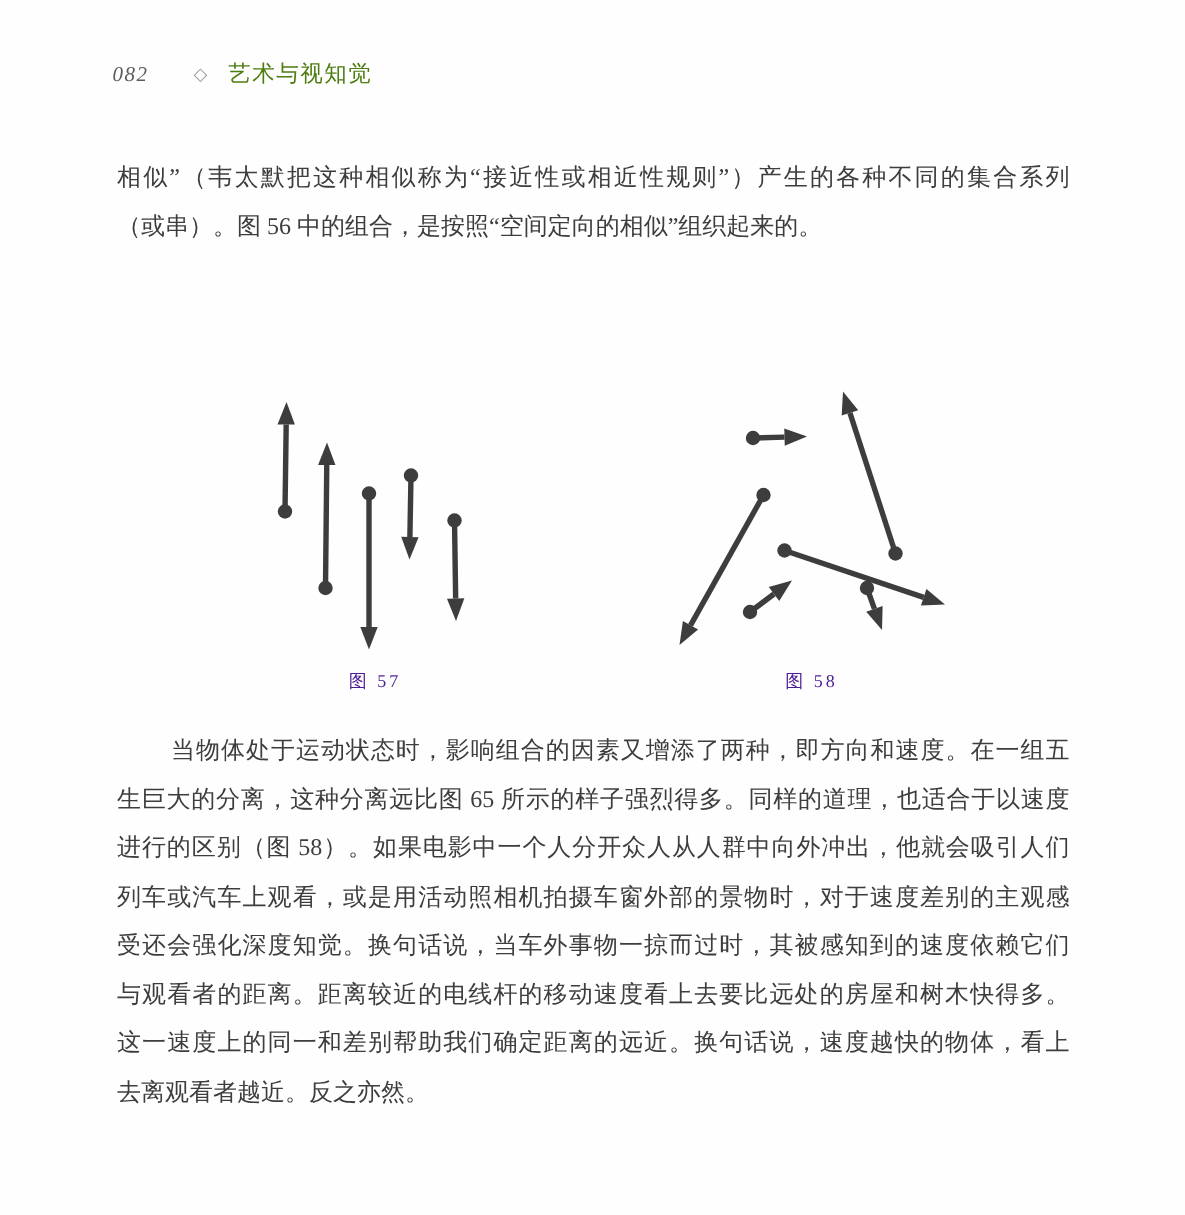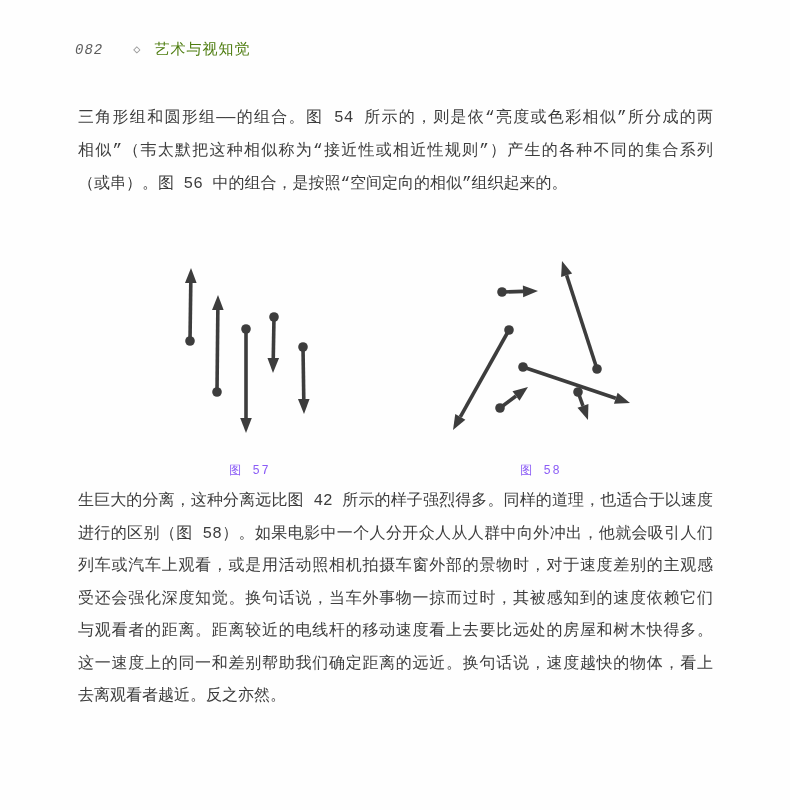--- a/index.html
+++ b/index.html
@@ -5,21 +5,21 @@
   html, body {
     margin: 0;
     padding: 0;
     background: #ffffff;
   }
   .page {
     position: relative;
     width: 790px;
     height: 810px;
     background: #fefefe;
-    font-family: Liberation Mono, monospace;
+    font-family: Liberation Serif, serif;
     color: #3d3d3d;
     overflow: hidden;
   }
   
   .running-head {
     position: absolute;
     top: 40px;
     left: 75px;
     display: flex;
     align-items: baseline;
@@ -76,43 +76,42 @@
   }
   .figures svg {
     position: absolute;
     top: 0;
     height: 220px;
   }
   #fig57-svg { left: 0; width: 395px; }
   #fig58-svg { left: 395px; width: 395px; }
   .fig-caption {
     position: absolute;
-    top: 212px;
+    top: 196px;
     transform: translateX(-50%);
     font-size: 12px;
-    color: #8b5cf6;
+    color: #4c1d95;
     letter-spacing: 2px;
     white-space: nowrap;
   }
   .cap57 { left: 250px; }
   .cap58 { left: 541px; }
 </style>
 </head>
 <body>
 
 <div class="page">
 
   <div class="running-head">
     <span class="pagenum">082</span>
     <span class="diamond">◇</span>
     <span class="book-title">艺术与视知觉</span>
   </div>
 
   <div class="para para1">
-    <div class="jline">三角形组和圆形组——的组合。图 54 所示的，则是依“亮度或色彩相似”所分成的两</div>
     <div class="jline">相似”（韦太默把这种相似称为“接近性或相近性规则”）产生的各种不同的集合系列</div>
     <div class="jline lastline">（或串）。图 56 中的组合，是按照“空间定向的相似”组织起来的。</div>
   </div>
 
   <div class="figures">
     <svg id="fig57-svg" viewBox="0 250 395 220">
         <line x1="190" y1="341" x2="190.79453982459538" y2="282.99859280453745" stroke="#3d3d3d" stroke-width="3.6"></line>
         <circle cx="190" cy="341" r="4.8" fill="#3d3d3d"></circle>
         <polygon points="191,268 196.59399570901653,283.0780374056939 184.99508394017423,282.919148203381" fill="#3d3d3d"></polygon>
         <line x1="217" y1="392" x2="217.84536904170741" y2="309.9992029543819" stroke="#3d3d3d" stroke-width="3.6"></line>
@@ -146,21 +145,22 @@
         <polygon points="528,387 519.48,400.64 512.52,391.36" fill="#3d3d3d"></polygon>
         <line x1="578" y1="392" x2="582.9549540450276" y2="405.87387132607745" stroke="#3d3d3d" stroke-width="3.6"></line>
         <circle cx="578" cy="392" r="4.8" fill="#3d3d3d"></circle>
         <polygon points="588,420 577.4928509577776,407.82462242866677 588.4170571322777,403.9231202234881" fill="#3d3d3d"></polygon>
       </svg>
     <div class="fig-caption cap57">图 57</div>
     <div class="fig-caption cap58">图 58</div>
   </div>
 
   <div class="para para2">
-    <div class="jline">生巨大的分离，这种分离远比图 42 所示的样子强烈得多。同样的道理，也适合于以速度</div>
+    <div class="jline indent">当物体处于运动状态时，影响组合的因素又增添了两种，即方向和速度。在一组五</div>
+    <div class="jline">生巨大的分离，这种分离远比图 65 所示的样子强烈得多。同样的道理，也适合于以速度</div>
     <div class="jline">进行的区别（图 58）。如果电影中一个人分开众人从人群中向外冲出，他就会吸引人们</div>
     <div class="jline">列车或汽车上观看，或是用活动照相机拍摄车窗外部的景物时，对于速度差别的主观感</div>
     <div class="jline">受还会强化深度知觉。换句话说，当车外事物一掠而过时，其被感知到的速度依赖它们</div>
     <div class="jline">与观看者的距离。距离较近的电线杆的移动速度看上去要比远处的房屋和树木快得多。</div>
     <div class="jline">这一速度上的同一和差别帮助我们确定距离的远近。换句话说，速度越快的物体，看上</div>
     <div class="jline lastline">去离观看者越近。反之亦然。</div>
   </div>
 
 </div>
 

